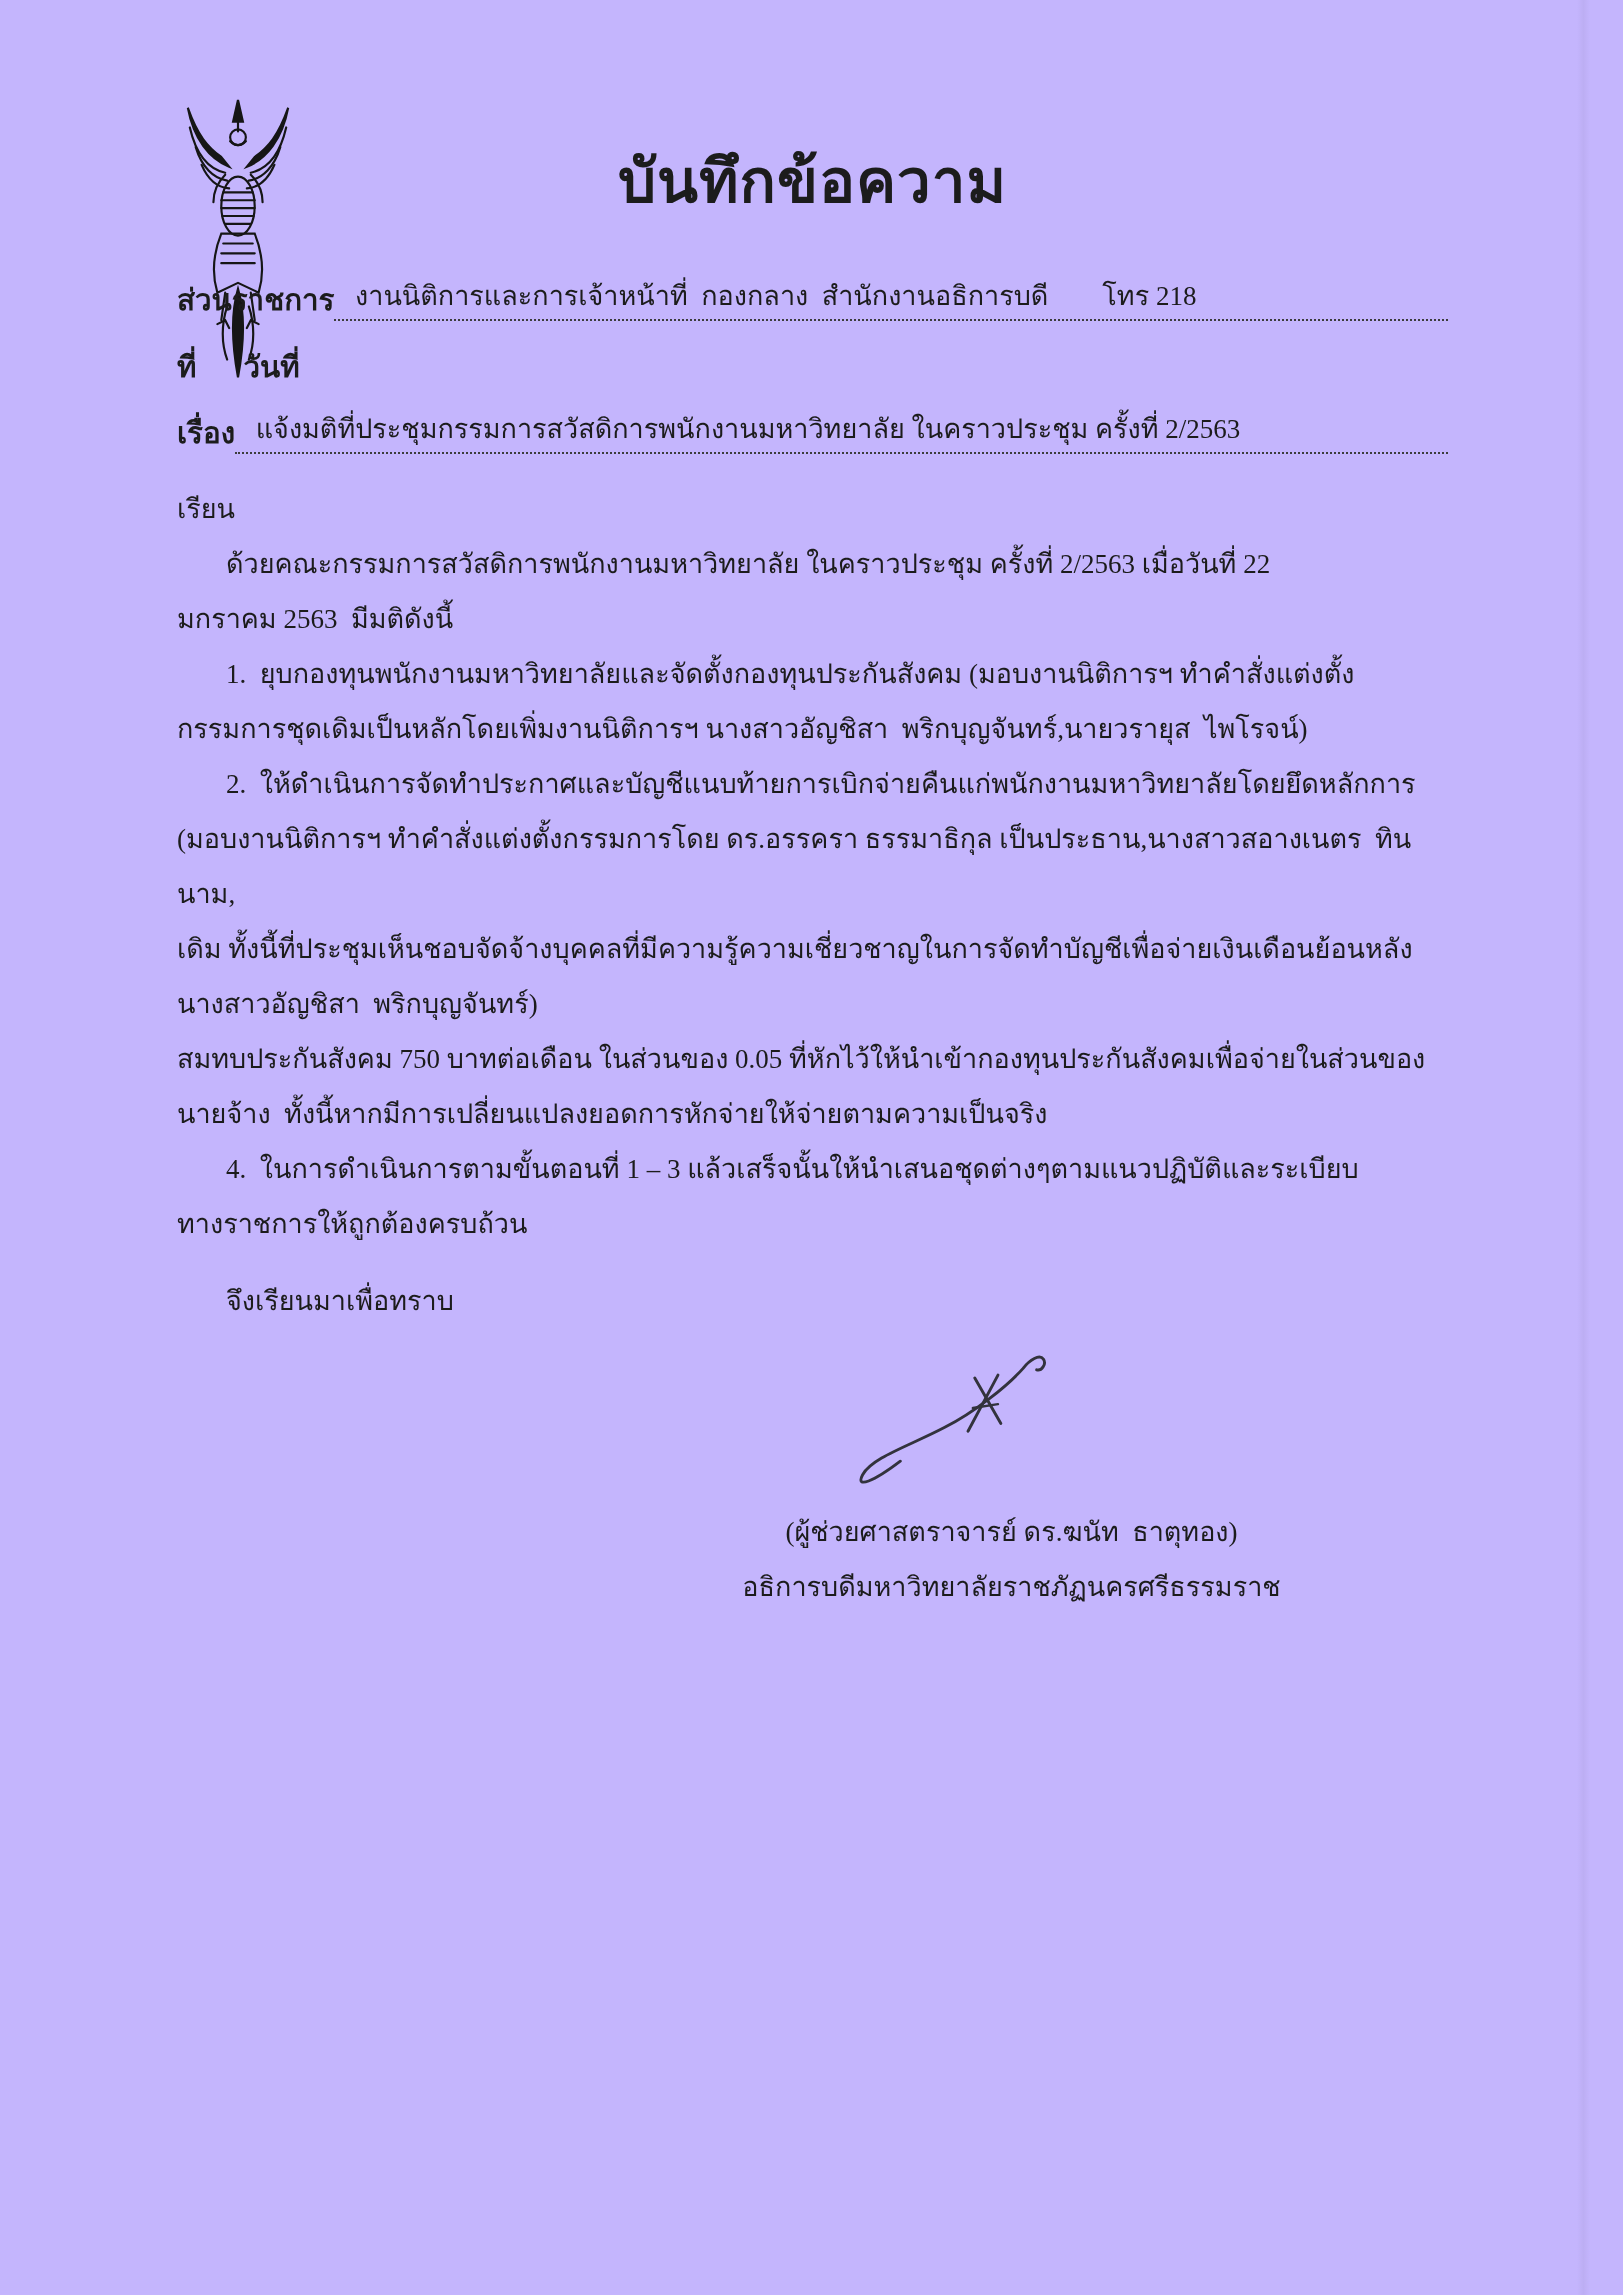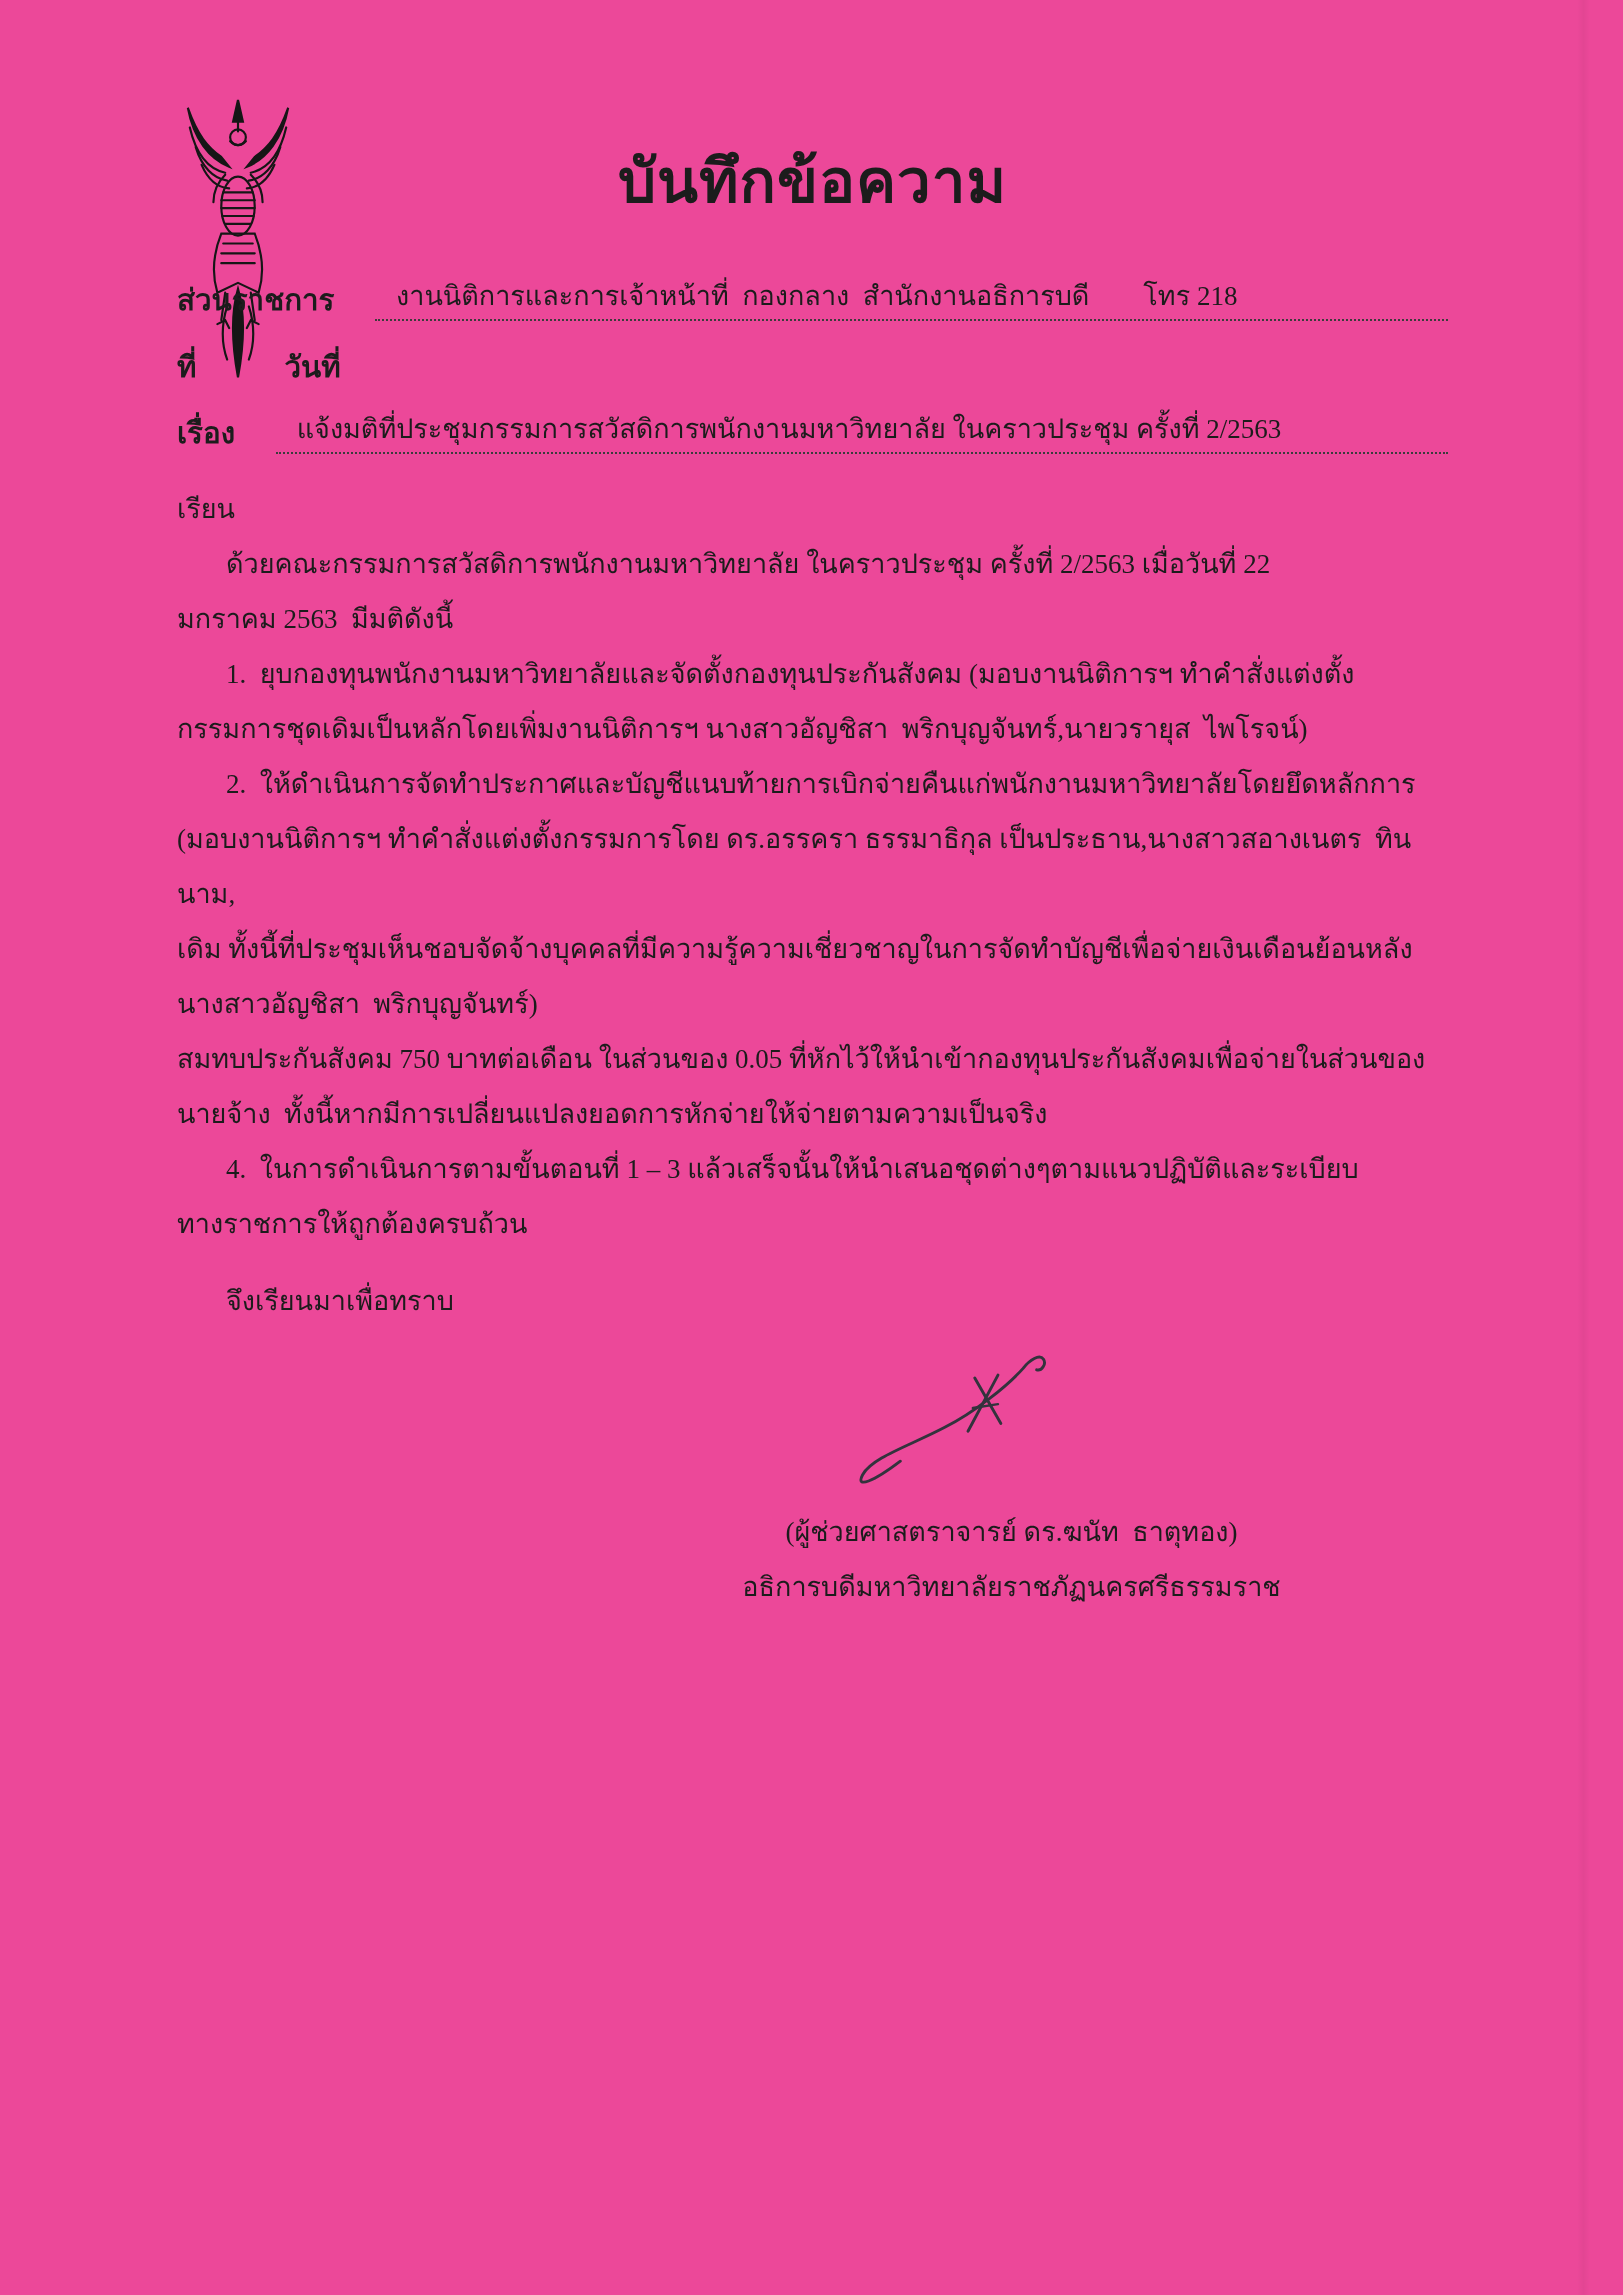--- a/index.html
+++ b/index.html
@@ -1,20 +1,20 @@
 <!DOCTYPE html>
 <html style="font-size:7.9px"><head>
 <meta charset="utf-8">
 <style>
   html,body{margin:0;padding:0;}
   body{background:#e8e8e6;font-family:"Liberation Serif", serif;}
   .page{
     position:relative;
     width:1624px;height:2295px;
-    background:#ec4899;
+    background:#c4b5fd;
     color:#1c1c1c;
     overflow:hidden;
   }
   .page::after{ 
     content:"";position:absolute;top:0;right:34px;width:12.8px;height:100%;
     background:linear-gradient(90deg, rgba(0,0,0,0) 0%, rgba(0,0,0,0.04) 50%, rgba(0,0,0,0) 100%);
   }
   .emblem{
     position:absolute;left:174px;top:96px;width:128px;height:295px;
   }
@@ -23,21 +23,21 @@
     padding:0 176px 0 177px;
   }
   .doc-title{
     margin-top:145px;
     text-align:center;
     font-size:60px;
     font-weight:bold;
     line-height:74px;
     letter-spacing:1px;
   }
-  .hline{display:flex;align-items:flex-end;font-size:27px;gap:41px;}
+  .hline{display:flex;align-items:flex-end;font-size:27px;}
   .hlabel{font-weight:bold;font-size:29.5px;white-space:pre;line-height:42px;}
   .hvalue{
     white-space:pre-wrap;
     border-bottom:2.5px dotted #3c3c3c;
     padding:0 0 2.9px 20.6px;
     line-height:39px;
   }
   .grow{flex:1;}
   .row-agency{margin-top:58px;}
   .row-number{margin-top:25.5px;}

